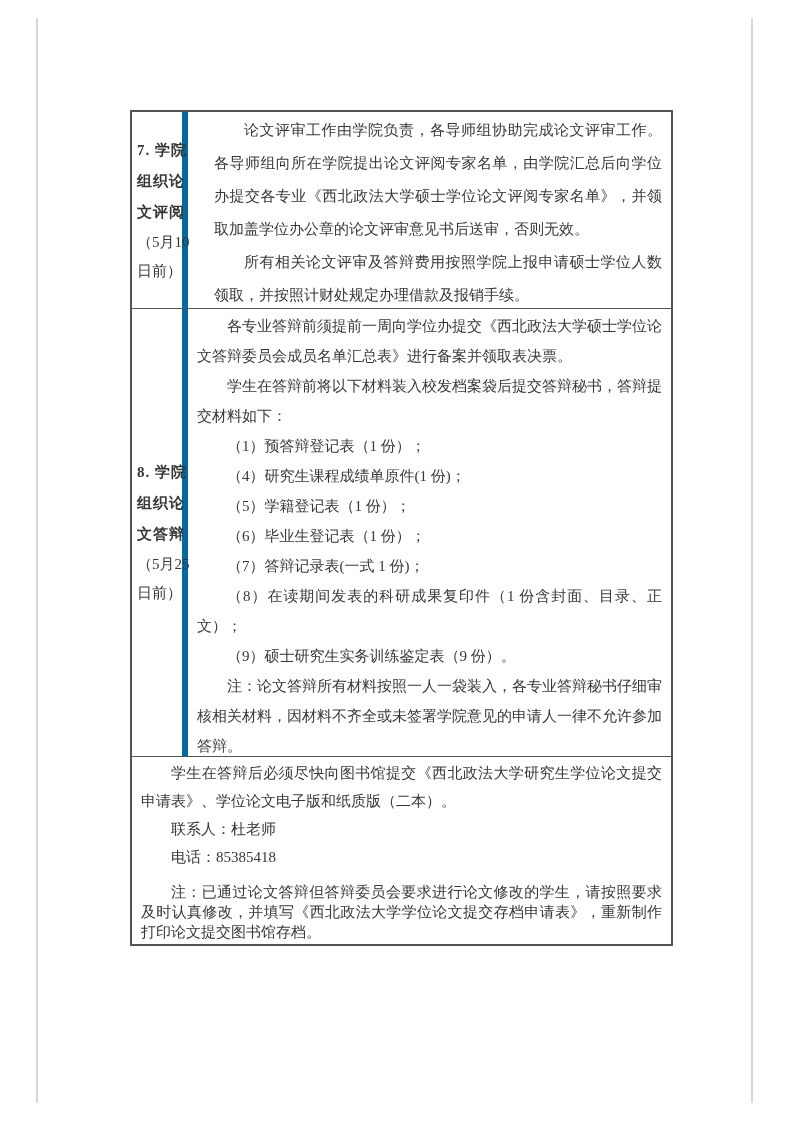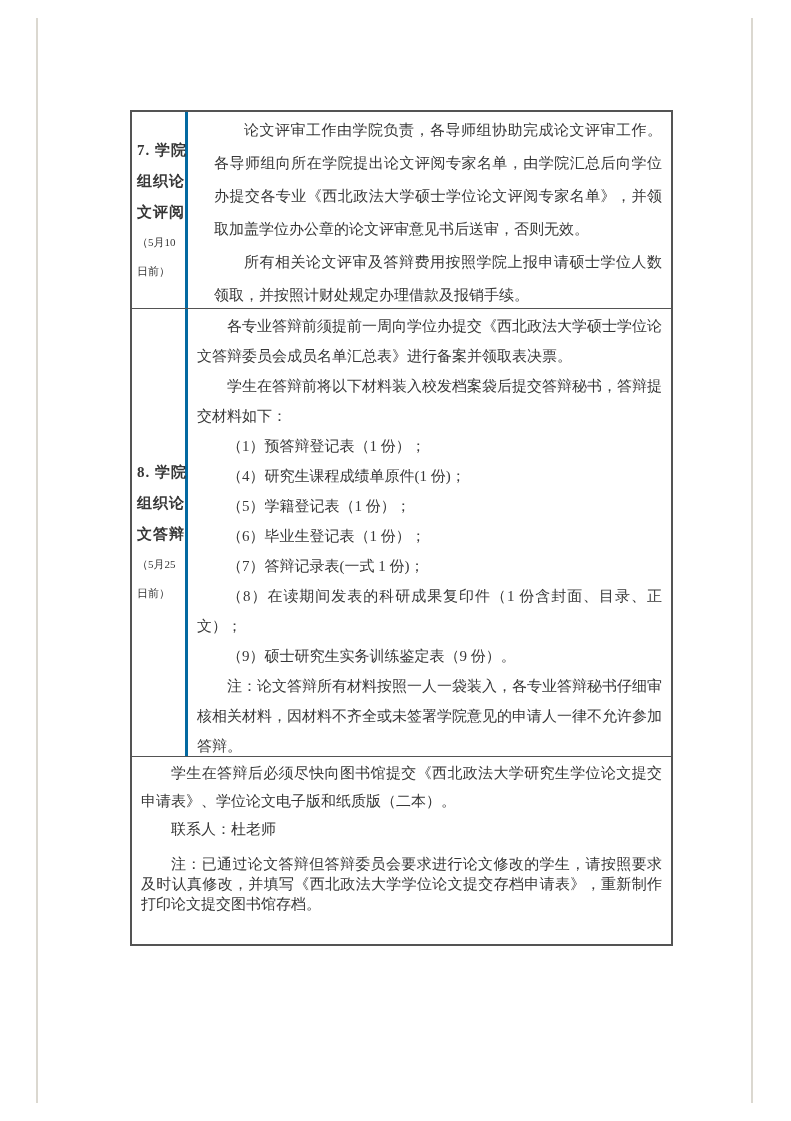--- a/index.html
+++ b/index.html
@@ -35,36 +35,36 @@
     flex-direction: column;
   }
   .t-row { display: flex; overflow: hidden; }
   .t-row.r7 { height: 197px; border-bottom: 1px solid #545454; }
   .t-row.r8 { height: 448px; border-bottom: 1px solid #545454; }
   .t-row.r9 { flex: 1; }
 
   .label-cell {
     width: 56px;
     min-width: 56px;
-    border-right: 3px solid #0369a1;
+    border-right: 6px solid #0369a1;
     display: flex;
     flex-direction: column;
     justify-content: center;
     padding-left: 5px;
   }
   .label-line {
     font-size: 15px;
     font-weight: bold;
     line-height: 31px;
     letter-spacing: 1px;
     white-space: nowrap;
   }
   .r9 .label-line { line-height: 28px; }
   .date-line {
-    font-size: 11px;
+    font-size: 15px;
     font-weight: normal;
     line-height: 29px;
     white-space: nowrap;
   }
 
   .content-cell {
     flex: 1;
     padding: 2px 9px 0 9px;
     text-align: justify;
     overflow: hidden;
@@ -116,17 +116,18 @@
       <p class="para">（8）在读期间发表的科研成果复印件（1 份含封面、目录、正文）；</p>
       <p class="para">（9）硕士研究生实务训练鉴定表（9 份）。</p>
       <p class="para">注：论文答辩所有材料按照一人一袋装入，各专业答辩秘书仔细审核相关材料，因材料不齐全或未签署学院意见的申请人一律不允许参加答辩。</p>
     </div>
   </div>
 
   <div class="t-row r9">
     <div class="content-cell">
       <p class="para">学生在答辩后必须尽快向图书馆提交《西北政法大学研究生学位论文提交申请表》、学位论文电子版和纸质版（二本）。</p>
       <p class="para">联系人：杜老师</p>
+      <p class="para">电话：85385418</p>
       <p class="para tight">注：已通过论文答辩但答辩委员会要求进行论文修改的学生，请按照要求及时认真修改，并填写《西北政法大学学位论文提交存档申请表》，重新制作打印论文提交图书馆存档。</p>
     </div>
   </div>
 
 </div>
 
 </body></html>

